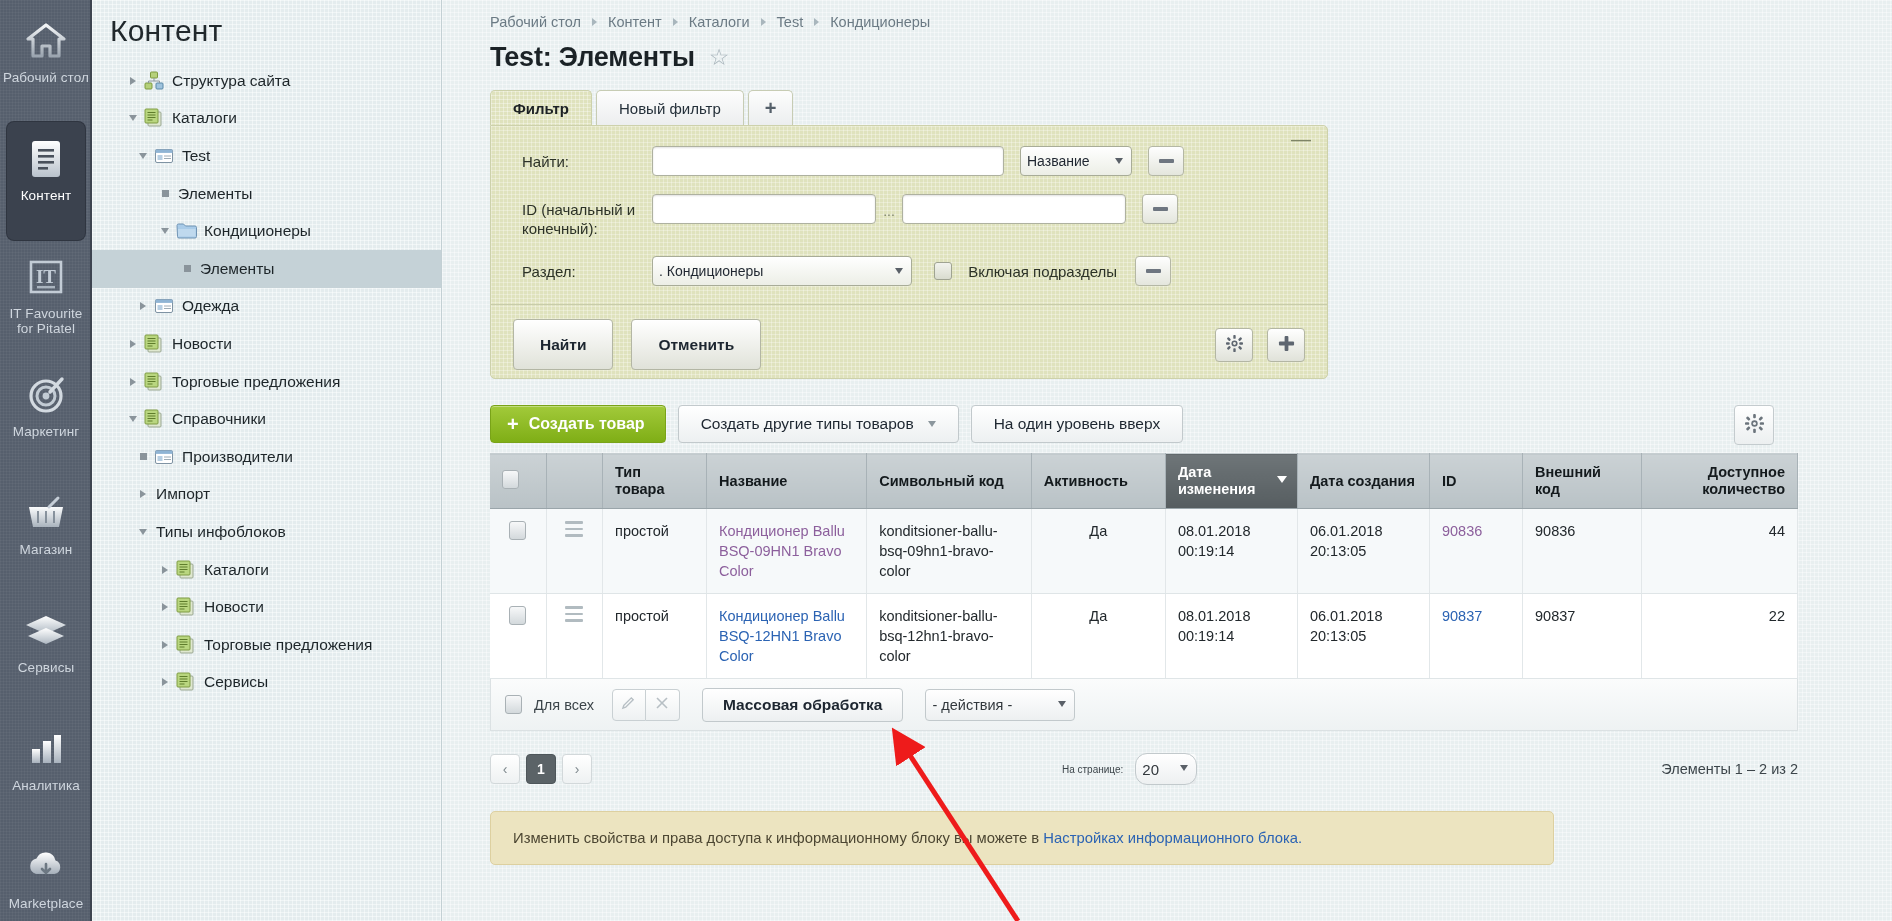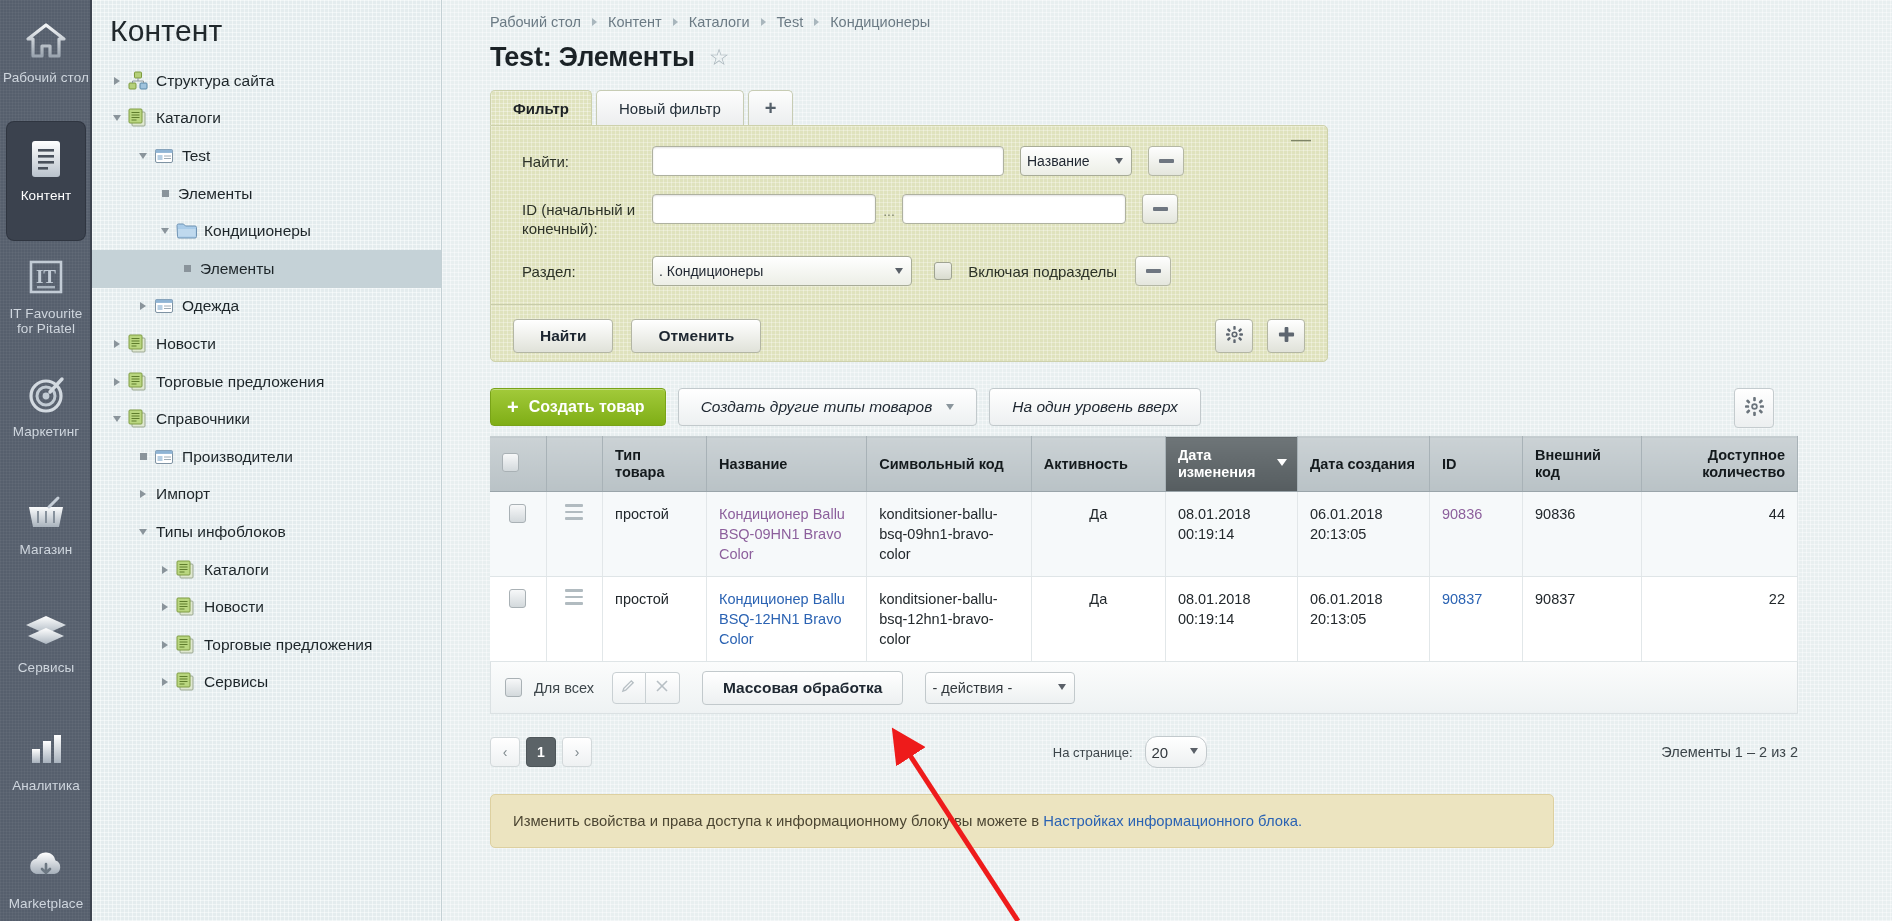--- a/index.html
+++ b/index.html
@@ -73,21 +73,21 @@
     padding-left:18px; white-space:nowrap;
   }
   .tree-row.selected { background:#c5d2d7; }
   .tw { width:22px; flex:0 0 22px; display:flex; align-items:center; justify-content:center; }
   .arrow-r, .arrow-d, .dot { display:block; }
   .arrow-r { width:0;height:0;border-left:6px solid #8a949b;border-top:4.5px solid transparent;border-bottom:4.5px solid transparent; }
   .arrow-d { width:0;height:0;border-top:6px solid #8a949b;border-left:4.5px solid transparent;border-right:4.5px solid transparent; }
   .dot { width:7px;height:7px;background:#8a949b; }
   .ticon { width:26px; flex:0 0 26px; display:flex; align-items:center; justify-content:flex-start; }
   .tlabel { font-size:15.5px; color:#1d2529; padding-left:2px; }
-  .ind0{padding-left:14px}.ind1{padding-left:40px}.ind2{padding-left:62px}
+  .ind0{padding-left:30px}.ind1{padding-left:40px}.ind2{padding-left:62px}
   .ind3{padding-left:84px}
 
   
   .main {
     flex:1 1 auto; height:921px; position:relative;
     background:#e8eff0;
     background-image:
       linear-gradient(rgba(255,255,255,.4) 1px, transparent 1px),
       linear-gradient(90deg, rgba(255,255,255,.4) 1px, transparent 1px);
     background-size:4px 4px,4px 4px;
@@ -167,21 +167,21 @@
     background:linear-gradient(#f2f3ee,#d9dccf); cursor:pointer;
     display:inline-block; vertical-align:middle;
   }
   .chk-label { font-size:15px; color:#2c3227; margin-left:12px; vertical-align:middle;}
   .fsep { border-top:1px solid #c8ccab; margin:2px -22px 14px -22px;}
   .fbtn-row { display:flex; align-items:center; }
   .btn3d {
     border:1px solid #b3b6a4; border-radius:4px;
     background:linear-gradient(#ffffff,#e0e2d9);
     font-family:"Liberation Sans",sans-serif; font-size:15.5px; font-weight:bold;
-    color:#1d2630; height:34px; padding:0 26px; cursor:pointer;
+    color:#1d2630; height:51px; padding:0 26px; cursor:pointer;
     box-shadow:0 1px 0 rgba(255,255,255,.6) inset;
   }
   .round-btn {
     width:38px;height:34px;border:1px solid #b3b6a4;border-radius:4px;
     background:linear-gradient(#ffffff,#e0e2d9);
     display:flex;align-items:center;justify-content:center;cursor:pointer;
   }
 
   
   .grid-wrap { padding-left:24px; margin-top:26px; position:relative; width:1308px; }
@@ -190,21 +190,21 @@
     height:38px; padding:0 20px 0 16px; border-radius:4px; border:1px solid #79a318;
     background:linear-gradient(#a2ca3a,#7fae16);
     color:#fff; font-size:16px; font-weight:bold; display:flex; align-items:center;
     cursor:pointer; box-shadow:0 1px 0 rgba(255,255,255,.35) inset;
   }
   .btn-green .pl { font-size:20px; margin-right:10px; font-weight:bold; }
   .btn-white {
     height:38px; padding:0 22px; border-radius:4px; border:1px solid #c2c9cc;
     background:linear-gradient(#ffffff,#edf0f1);
     color:#1d2630; font-size:15.5px; display:flex; align-items:center;
-    cursor:pointer; margin-left:12px;font-style:italic;
+    cursor:pointer; margin-left:12px;
   }
   .btn-white .cav { margin-left:14px; width:0;height:0;border-top:6px solid #8b969d;border-left:4.5px solid transparent;border-right:4.5px solid transparent; }
   .gear-btn {
     width:40px;height:40px;border:1px solid #c4cbce;border-radius:4px;
     background:linear-gradient(#ffffff,#eceff0);
     display:flex;align-items:center;justify-content:center;cursor:pointer;
     position:absolute; right:0; top:0;
   }
 
   
@@ -270,21 +270,21 @@
   
   .pager-row { padding-left:24px; margin-top:22px; display:flex; align-items:center; width:1332px;}
   .pg {
     width:30px;height:30px;border:1px solid #d2d8da;border-radius:4px;
     background:linear-gradient(#ffffff,#eef1f2);
     display:flex;align-items:center;justify-content:center;cursor:pointer;
     color:#7d878c; font-size:14px; margin-right:6px;
   }
   .pg.cur { background:#5b6367; border-color:#4e565a; color:#fff; font-weight:bold; }
   .per-page { margin-left:auto; display:flex; align-items:center; }
-  .per-page .lb { font-size:13px; color:#3c454a; margin-right:12px; }
+  .per-page .lb { font-size:10px; color:#3c454a; margin-right:12px; }
   .sel.pp { height:32px; width:62px; border:1px solid #c2c9cc; border-radius:12px; background-image:linear-gradient(#ffffff,#edf0f1); font-size:15px;}
   .total { margin-left:auto; font-size:14.5px; color:#3c454a; }
 
   
   .notice {
     margin:26px 0 0 24px; width:1064px;
     background:#ece4c0;
     border:1px solid #ddd0a0; border-radius:5px;
     padding:18px 22px; font-size:14.8px; color:#4c4632;
   }

